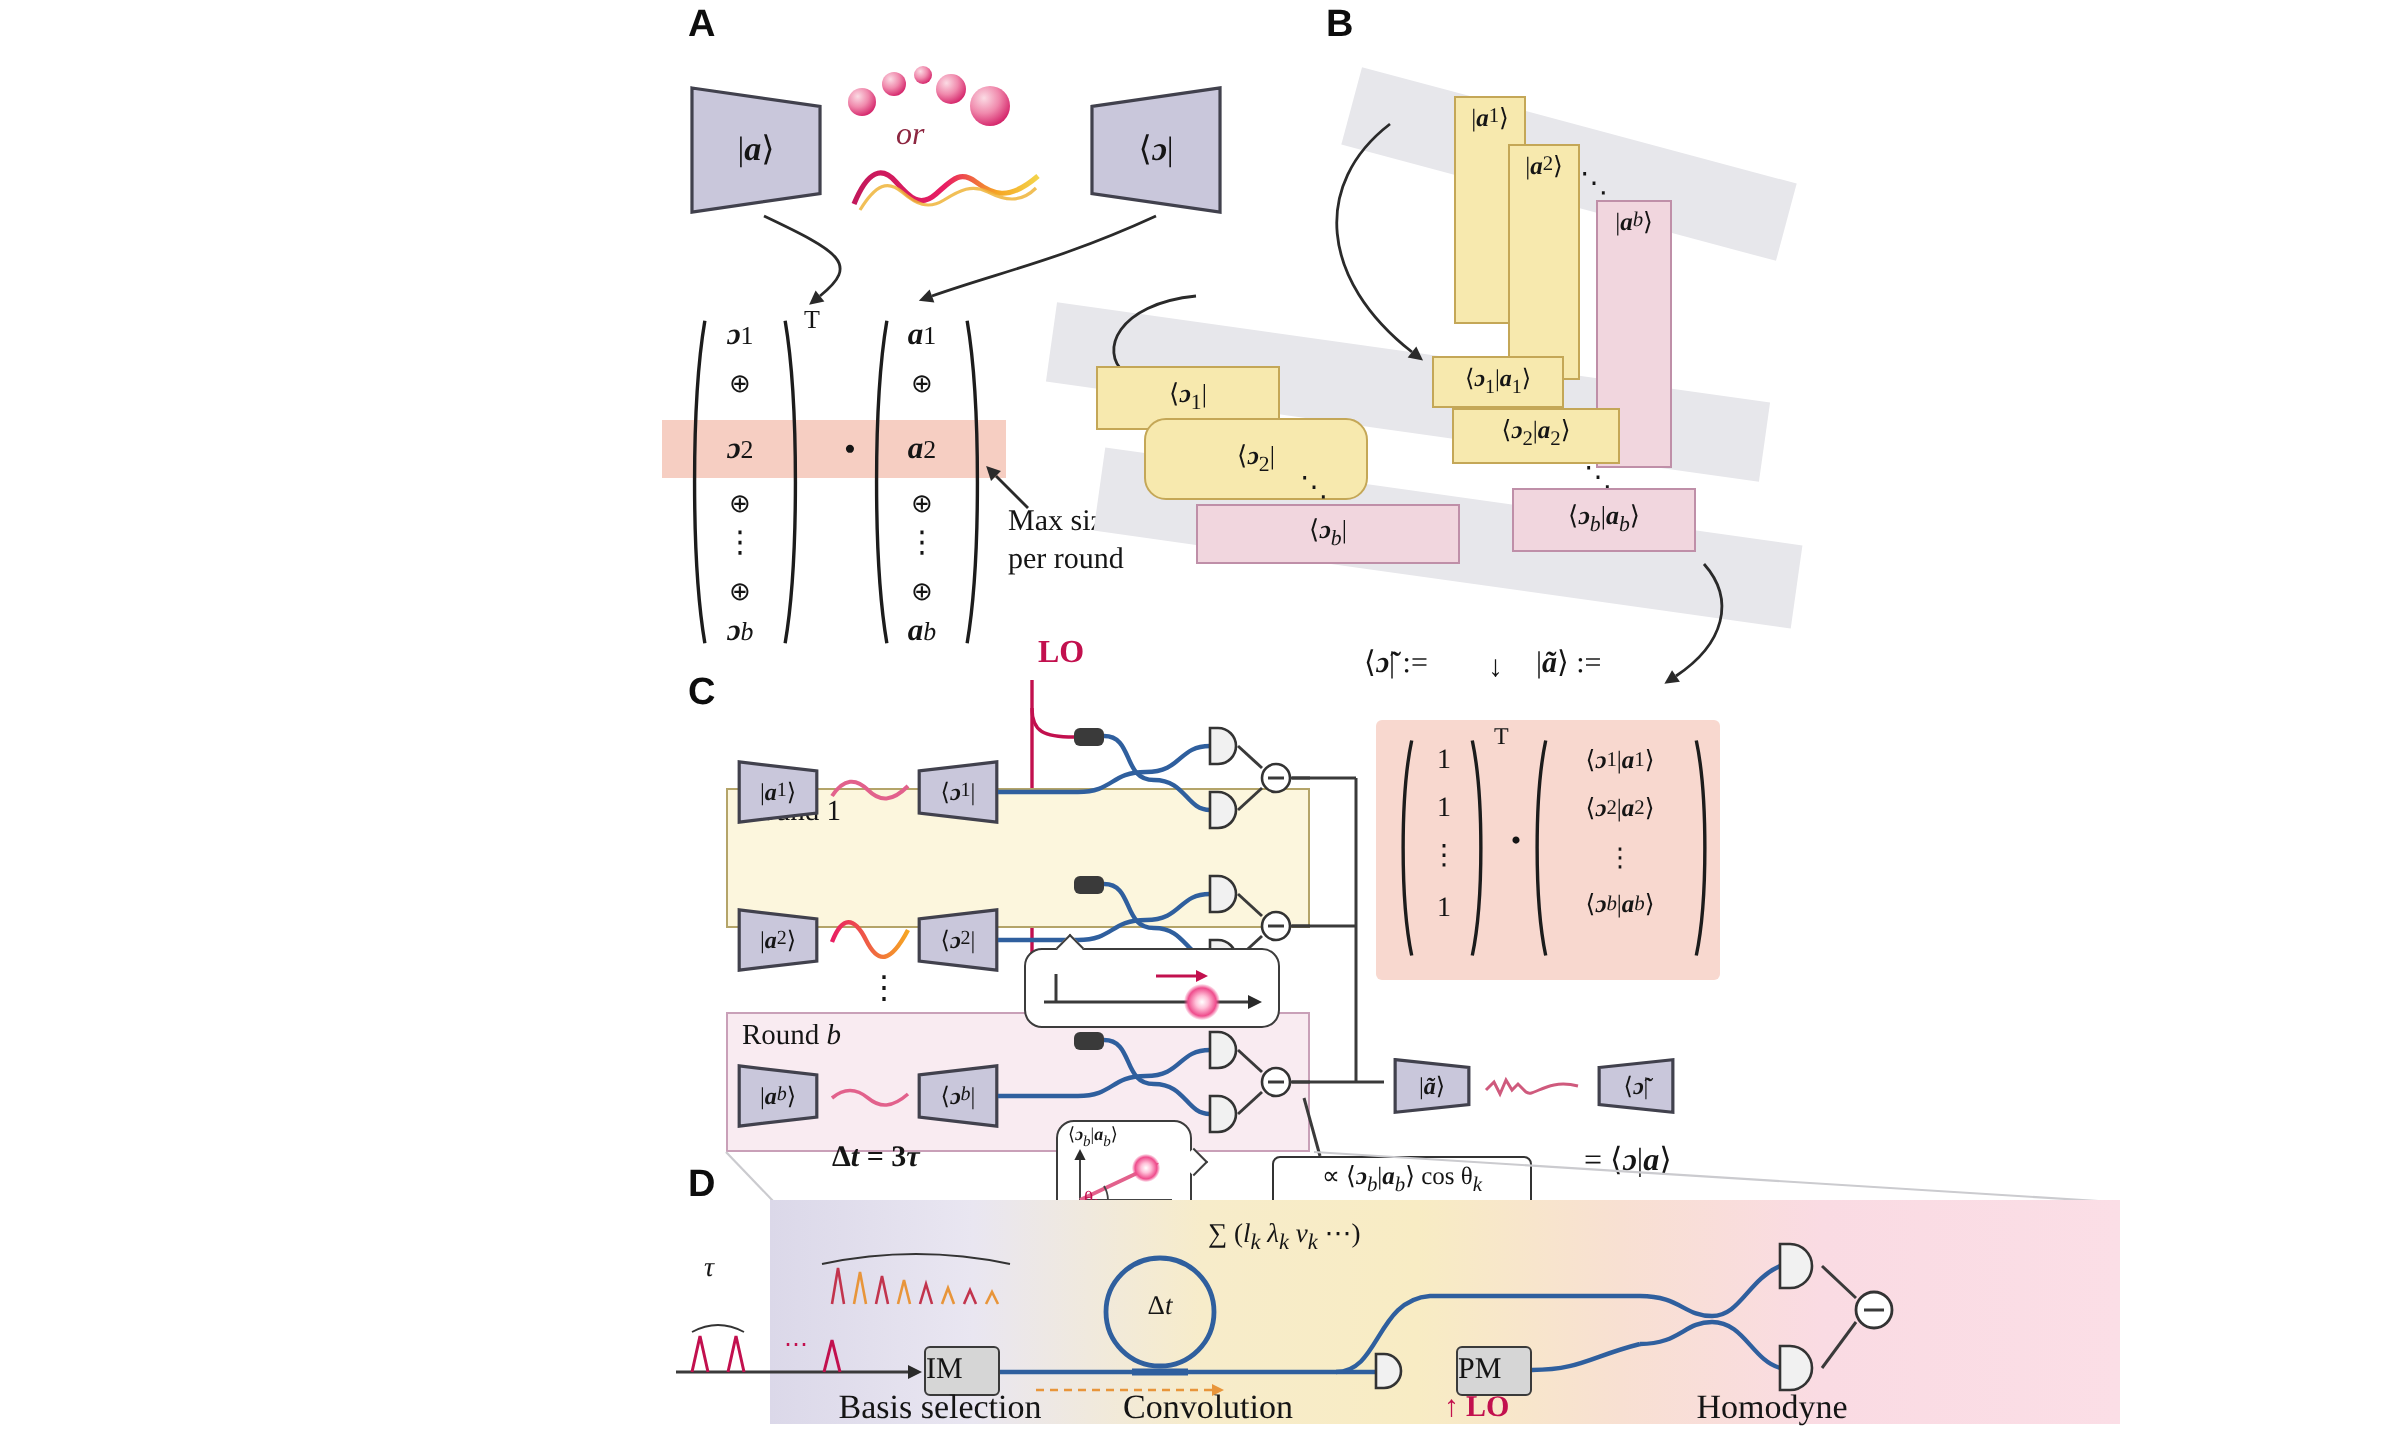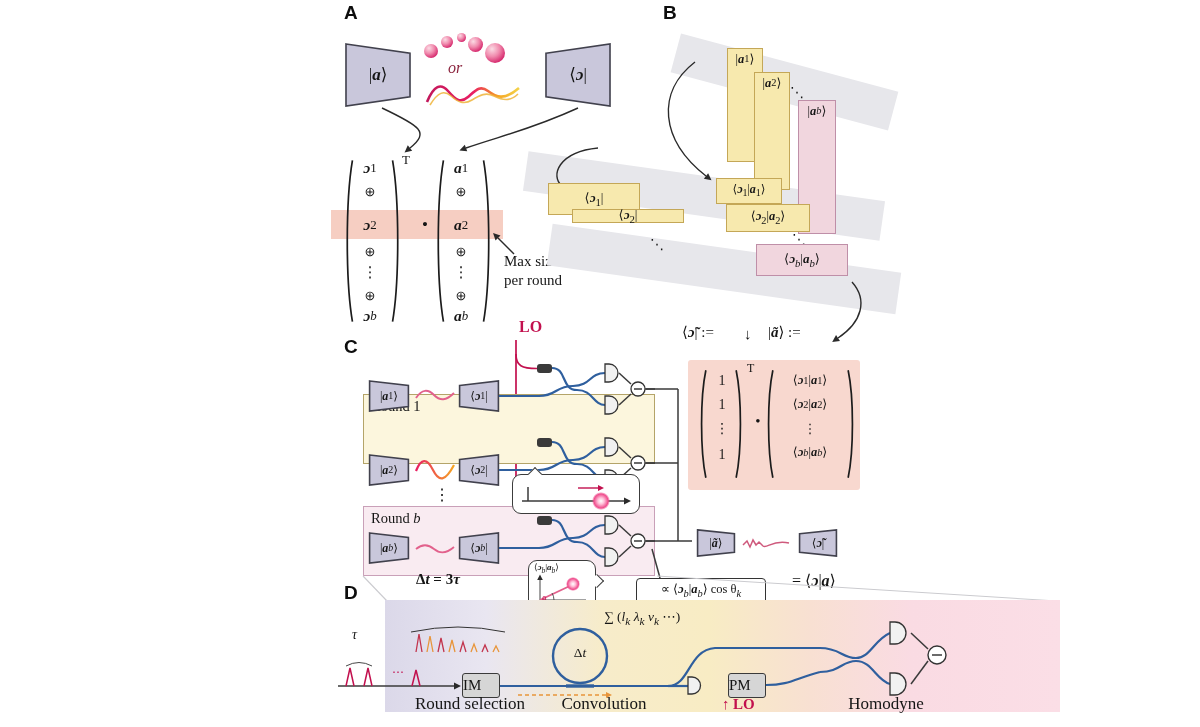--- a/index.html
+++ b/index.html
@@ -170,24 +170,27 @@
     <div class="ctr m" style="padding-top:4px;font-size:12.5px;">|<b><i>a</i></b><sub>2</sub>⟩</div>
   </div>
   <span class="abs m" style="left:790px;top:86px;font-size:14px;">⋱</span>
   <div class="card pinkc" style="left:798px;top:100px;width:38px;height:134px;">
     <div class="ctr m" style="padding-top:4px;font-size:12.5px;">|<b><i>a</i></b><sub><i>b</i></sub>⟩</div>
   </div>
 
   <div class="card yellow ctr m" style="left:548px;top:183px;width:92px;height:32px;font-size:13px;">
     <span>⟨<b><i>ɔ</i></b><sub>1</sub>|</span>
   </div>
-  <div class="card yellow ctr m" style="left:572px;top:209px;width:112px;height:14px;font-size:13px;">
+  <div class="card yellow ctr m" style="left:572px;top:209px;width:112px;height:41px;font-size:13px;border-radius:11px;">
     <span>⟨<b><i>ɔ</i></b><sub>2</sub>|</span>
   </div>
   <span class="abs m" style="left:650px;top:238px;font-size:14px;">⋱</span>
+  <div class="card pinkc ctr m" style="left:598px;top:252px;width:132px;height:30px;font-size:13px;">
+    <span>⟨<b><i>ɔ</i></b><sub><i>b</i></sub>|</span>
+  </div>
 
   <div class="card yellow ctr m" style="left:716px;top:178px;width:66px;height:26px;font-size:12px;">
     <span>⟨<b><i>ɔ</i></b><sub>1</sub>|<b><i>a</i></b><sub>1</sub>⟩</span>
   </div>
   <div class="card yellow ctr m" style="left:726px;top:204px;width:84px;height:28px;font-size:12.5px;">
     <span>⟨<b><i>ɔ</i></b><sub>2</sub>|<b><i>a</i></b><sub>2</sub>⟩</span>
   </div>
   <span class="abs m" style="left:792px;top:233px;font-size:14px;">⋱</span>
   <div class="card pinkc ctr m" style="left:756px;top:244px;width:92px;height:32px;font-size:13px;">
     <span>⟨<b><i>ɔ</i></b><sub><i>b</i></sub>|<b><i>a</i></b><sub><i>b</i></sub>⟩</span>
@@ -442,17 +445,17 @@
     <span>IM</span>
   </div>
   <span class="abs ctr m" style="left:564px;top:645px;width:32px;height:16px;font-size:13.5px;">Δ<i>t</i></span>
   <span class="abs m" style="left:604px;top:610px;font-size:13.5px;">∑ (<i>l<sub>k</sub></i> <i>λ<sub>k</sub></i> <i>ν<sub>k</sub></i> ⋯)</span>
   <div class="graybox m" style="left:728px;top:673px;width:38px;height:25px;">
     <span>PM</span>
   </div>
   <span class="abs m crimson" style="left:722px;top:697px;font-size:15px;">↑</span>
   <span class="abs m crimson" style="left:733px;top:697px;font-size:15px;font-weight:600;">LO</span>
 
-  <span class="abs ctr m" style="left:400px;top:694px;width:140px;height:20px;font-size:17px;">Round selection</span>
+  <span class="abs ctr m" style="left:400px;top:694px;width:140px;height:20px;font-size:17px;">Basis selection</span>
   <span class="abs ctr m" style="left:542px;top:694px;width:124px;height:20px;font-size:17px;">Convolution</span>
   <span class="abs ctr m" style="left:834px;top:694px;width:104px;height:20px;font-size:17px;">Homodyne</span>
 
 </div>
 
 </body></html>

